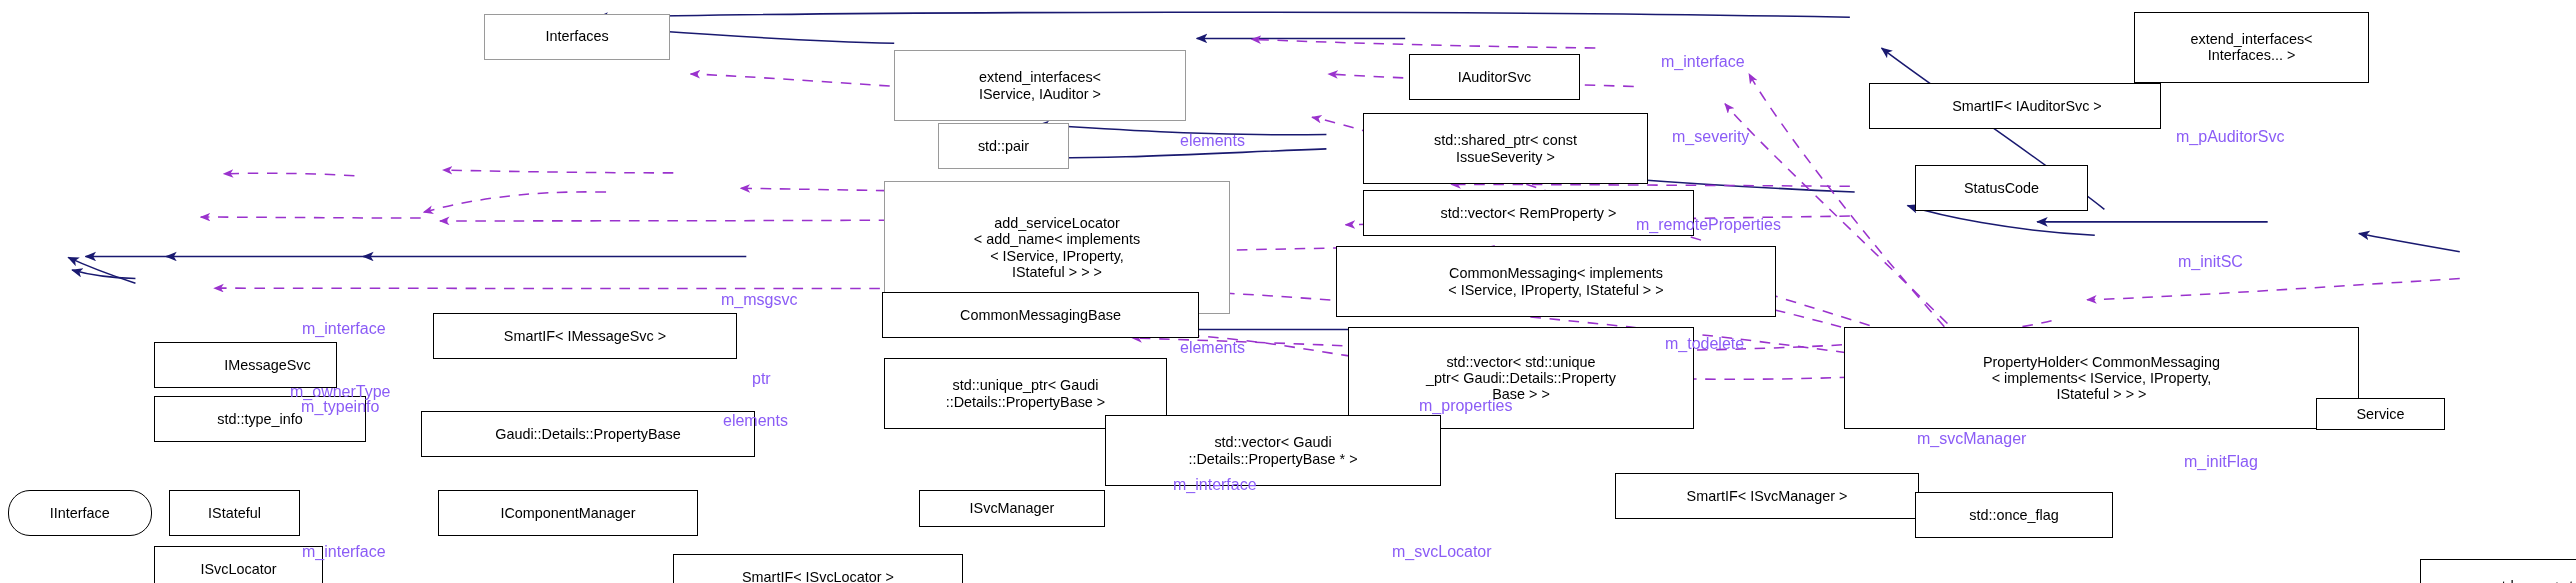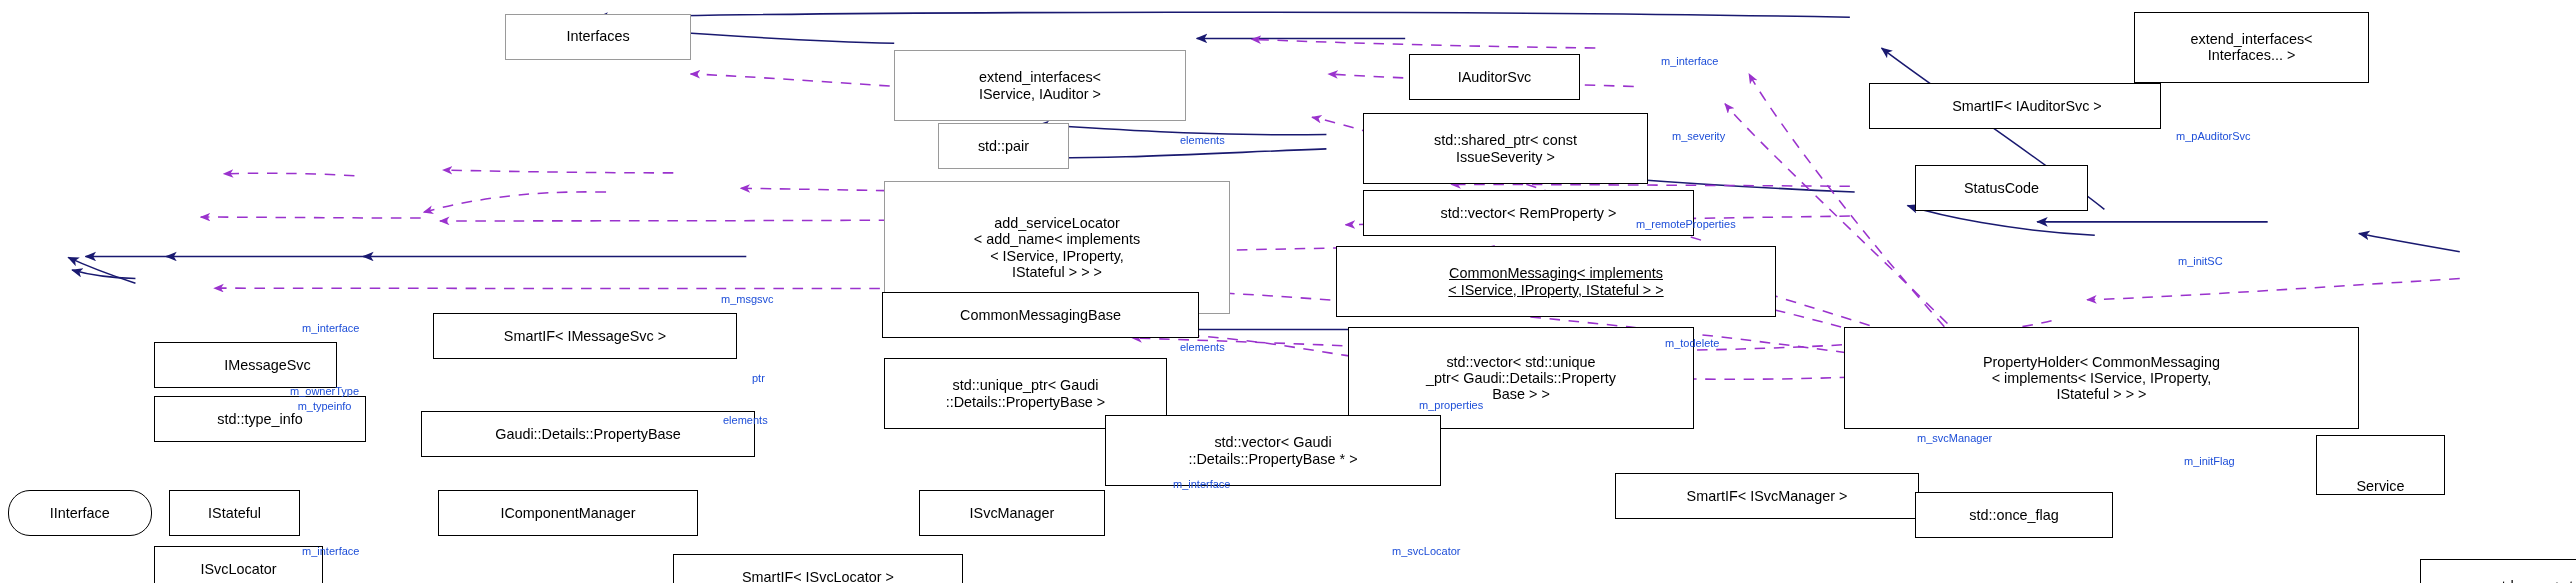--- a/index.html
+++ b/index.html
@@ -43,23 +43,23 @@
     border: 1px solid #9a9a9a;
   }
   .node .nlabel {
     display: block;
     width: 100%;
     padding: 0 3.8px;
     box-sizing: border-box;
   }
   .edge-label {
     position: absolute;
-    font-size: 11px;
+    font-size: 16px;
     line-height: 15.4px;
-    color: #1d4ed8;
+    color: #8b5cf6;
     white-space: pre;
     text-align: center;
     z-index: 4;
     background: transparent;
   }
 </style>
 </head>
 <body>
 
 <div id="diagram">
@@ -151,58 +151,58 @@
 
       <path d="M2040,385 C1800,345 1400,310 1230,303"></path>
 
       <path d="M2045,385 C1900,400 1600,400 1400,370 C1340,361 1290,350 1178,346"></path>
 
       <path d="M2135,334 C2000,365 1700,370 1450,362 C1350,358 1250,354 1178,352"></path>
     </g>
   </svg>
 
   <div id="nodes-layer">
-      <div class="node grey-border" style="left: 484px; top: 13.5px; width: 186px; height: 46px; margin-left: 21px;"><span class="nlabel">Interfaces</span></div>
+      <div class="node grey-border" style="left: 484px; top: 13.5px; width: 186px; height: 46px;"><span class="nlabel">Interfaces</span></div>
       <div class="node grey-border" style="left: 894px; top: 50px; width: 292px; height: 71px;"><span class="nlabel">extend_interfaces&lt;
 IService, IAuditor &gt;</span></div>
       <div class="node" style="left: 1409px; top: 54px; width: 171px; height: 46px;"><span class="nlabel">IAuditorSvc</span></div>
       <div class="node" style="left: 1869px; top: 83px; width: 292px; height: 46px; padding-left: 24px;"><span class="nlabel">SmartIF&lt; IAuditorSvc &gt;</span></div>
       <div class="node" style="left: 2134px; top: 11.5px; width: 235px; height: 71px;"><span class="nlabel">extend_interfaces&lt;
 Interfaces... &gt;</span></div>
       <div class="node grey-border" style="left: 938px; top: 123px; width: 131px; height: 46px;"><span class="nlabel">std::pair</span></div>
       <div class="node" style="left: 1363px; top: 113px; width: 285px; height: 71px;"><span class="nlabel">std::shared_ptr&lt; const
 IssueSeverity &gt;</span></div>
       <div class="node" style="left: 1915px; top: 165px; width: 173px; height: 46px;"><span class="nlabel">StatusCode</span></div>
       <div class="node" style="left: 1363px; top: 190px; width: 331px; height: 46px;"><span class="nlabel">std::vector&lt; RemProperty &gt;</span></div>
       <div class="node grey-border" style="left: 884px; top: 181px; width: 346px; height: 133px; text-align: center;"><span class="nlabel">add_serviceLocator
 &lt; add_name&lt; implements
 &lt; IService, IProperty,
 IStateful &gt; &gt; &gt;</span></div>
-      <div class="node" style="left: 1336px; top: 246px; width: 440px; height: 71px; text-decoration: underline;"><span class="nlabel">CommonMessaging&lt; implements
+      <div class="node" style="left: 1336px; top: 246px; width: 440px; height: 71px;"><span class="nlabel">CommonMessaging&lt; implements
 &lt; IService, IProperty, IStateful &gt; &gt;</span></div>
       <div class="node" style="left: 1844px; top: 327px; width: 515px; height: 102px;"><span class="nlabel">PropertyHolder&lt; CommonMessaging
 &lt; implements&lt; IService, IProperty,
 IStateful &gt; &gt; &gt;</span></div>
       <div class="node" style="left: 433px; top: 313px; width: 304px; height: 46px;"><span class="nlabel">SmartIF&lt; IMessageSvc &gt;</span></div>
       <div class="node" style="left: 882px; top: 292px; width: 317px; height: 46px;"><span class="nlabel">CommonMessagingBase</span></div>
       <div class="node" style="left: 154px; top: 342px; width: 183px; height: 46px; padding-left: 44px;"><span class="nlabel">IMessageSvc</span></div>
       <div class="node" style="left: 884px; top: 358px; width: 283px; height: 71px;"><span class="nlabel">std::unique_ptr&lt; Gaudi
 ::Details::PropertyBase &gt;</span></div>
       <div class="node" style="left: 1348px; top: 327px; width: 346px; height: 102px;"><span class="nlabel">std::vector&lt; std::unique
 _ptr&lt; Gaudi::Details::Property
 Base &gt; &gt;</span></div>
-      <div class="node" style="left: 2316px; top: 435px; width: 129px; height: 60px; align-items: flex-end;"><span class="nlabel">Service</span></div>
+      <div class="node" style="left: 2316px; top: 398px; width: 129px; height: 32px;"><span class="nlabel">Service</span></div>
       <div class="node" style="left: 154px; top: 396px; width: 212px; height: 46px;"><span class="nlabel">std::type_info</span></div>
       <div class="node" style="left: 421px; top: 411px; width: 334px; height: 46px;"><span class="nlabel">Gaudi::Details::PropertyBase</span></div>
       <div class="node" style="left: 1105px; top: 415px; width: 336px; height: 71px;"><span class="nlabel">std::vector&lt; Gaudi
 ::Details::PropertyBase * &gt;</span></div>
       <div class="node" style="left: 7.7px; top: 490px; width: 144px; height: 46px; border-radius: 22px;"><span class="nlabel">IInterface</span></div>
       <div class="node" style="left: 169px; top: 490px; width: 131px; height: 46px;"><span class="nlabel">IStateful</span></div>
       <div class="node" style="left: 438px; top: 490px; width: 260px; height: 46px;"><span class="nlabel">IComponentManager</span></div>
-      <div class="node" style="left: 919px; top: 490px; width: 186px; height: 46px;"><span class="nlabel">ISvcManager</span></div>
+      <div class="node" style="left: 919px; top: 490px; width: 186px; height: 37px;"><span class="nlabel">ISvcManager</span></div>
       <div class="node" style="left: 1615px; top: 473px; width: 304px; height: 46px;"><span class="nlabel">SmartIF&lt; ISvcManager &gt;</span></div>
       <div class="node" style="left: 1915px; top: 492px; width: 198px; height: 46px;"><span class="nlabel">std::once_flag</span></div>
       <div class="node" style="left: 154px; top: 546px; width: 169px; height: 46px;"><span class="nlabel">ISvcLocator</span></div>
       <div class="node" style="left: 673px; top: 554px; width: 290px; height: 46px;"><span class="nlabel">SmartIF&lt; ISvcLocator &gt;</span></div>
       <div class="node" style="left: 2420px; top: 559px; width: 283px; height: 71px;"><span class="nlabel">std::map&lt; std::string,
 ReturnState &gt;</span></div>
     </div>
   <div id="labels-layer">
       <div class="edge-label" style="left: 1661px; top: 54px;">m_interface</div>
       <div class="edge-label" style="left: 1672px; top: 129px;">m_severity</div>

